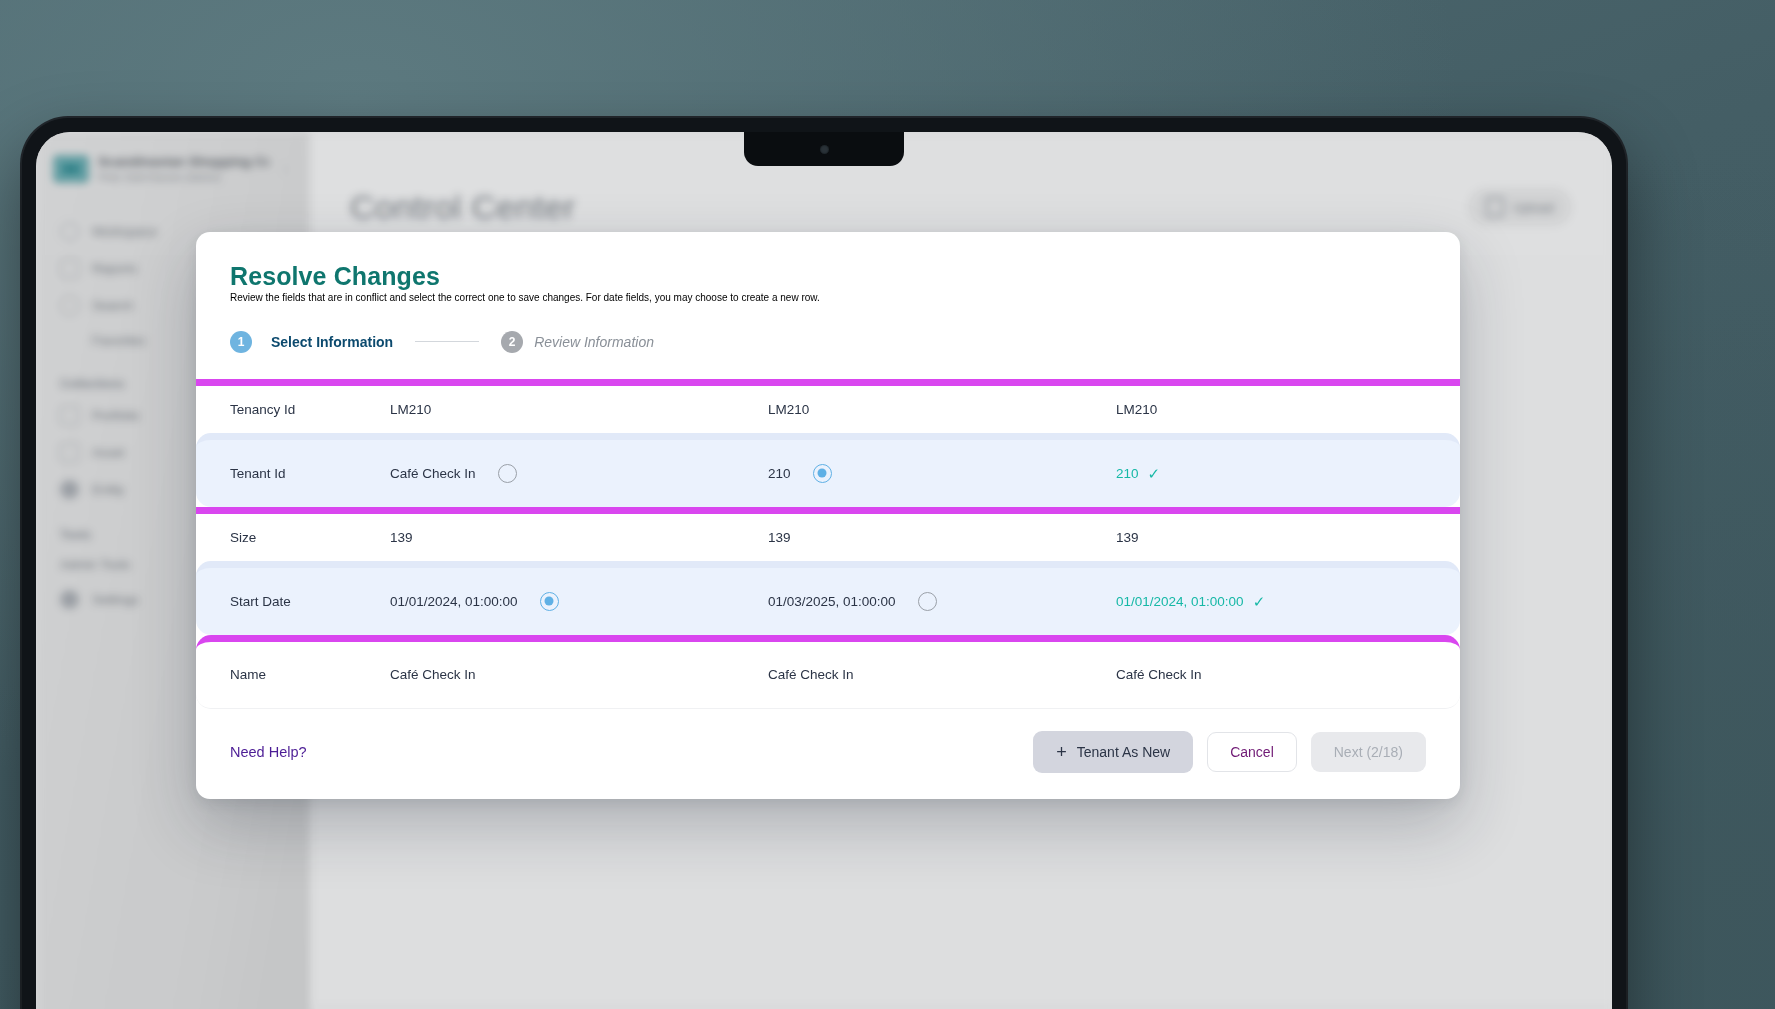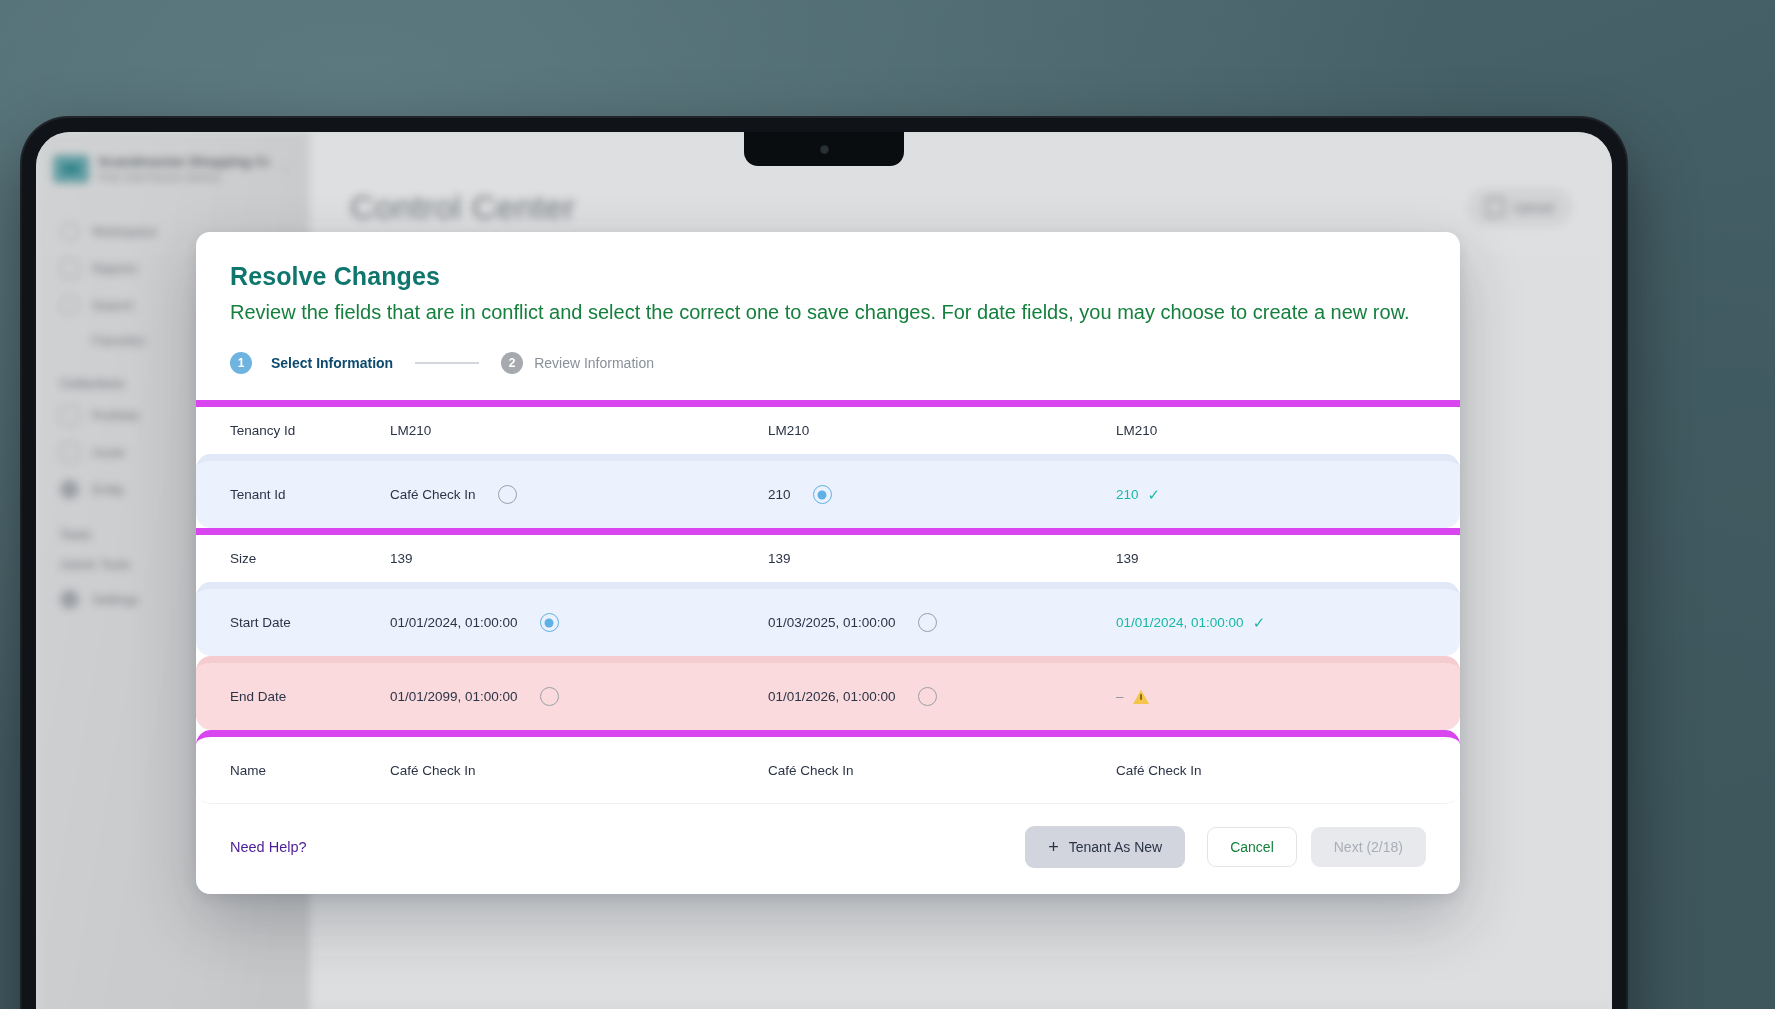--- a/index.html
+++ b/index.html
@@ -139,36 +139,35 @@
     border-radius: 14px;
     box-shadow: 0 26px 64px rgba(25,35,50,.24), 0 4px 14px rgba(25,35,50,.10);
     overflow: hidden;
   }
 
   #modal-head { padding: 30px 34px 0 34px; }
   #modal-title {
     font-size: 25px; font-weight: 700; color: #0f766e; letter-spacing: .1px;
   }
   #modal-sub {
-    margin-top: 8px;
-    font-size: 20px; color: #15803d; line-height: 1.35;
+    font-size: 10px; color: #000000; line-height: 1.35;
   }
 
   #stepper { display: flex; align-items: center; gap: 12px; margin-top: 26px; }
   .step { display: flex; align-items: center; gap: 11px; }
   .step-num {
     width: 22px; height: 22px; border-radius: 50%;
     display: flex; align-items: center; justify-content: center;
     font-size: 12px; color: #fff; font-weight: 600;
   }
   .step-num.active { background: #6fb4e0; }
   .step-num.idle   { background: #a6a9ae; }
   .step-label { font-size: 14px; }
   .step-label.active { color: #0c4a6e; font-weight: 700; margin-left: 8px; }
-  .step-label.idle   { color: #8a9098; }
+  .step-label.idle   { color: #8a9098; font-style: italic; }
   .step-line { width: 64px; height: 1.6px; background: #d3d7dc; margin: 0 10px; }
 
   
   #table { margin-top: 26px; }
   .trow {
     display: flex; align-items: center;
     padding: 0 34px;
     min-height: 54px;
   }
   #thead { min-height: 46px; }
@@ -229,21 +228,21 @@
   .btn {
     font-size: 14px;
     border-radius: 9px;
     padding: 11px 22px;
     display: flex; align-items: center; gap: 10px;
     border: 1px solid transparent;
     white-space: nowrap;
   }
   .btn-import { background: #d3d5de; color: #2b3446; }
   .btn-import .plus { font-size: 18px; line-height: 1; color: #2b3446; font-weight: 400; }
-  .btn-cancel { background: #fff; color: #15803d; border-color: #e2e4e8; margin-left: 8px; }
+  .btn-cancel { background: #fff; color: #701a75; border-color: #e2e4e8; }
   .btn-next { background: #e8e9ec; color: #a9aeb6; }
 </style>
 </head>
 <body>
 
 <div id="scene">
 
   <div id="device">
     <div id="bezel-notch">
       <div id="camera"></div>
@@ -394,35 +393,20 @@
             <div class="c-imported cell-val">
               <span class="cell-text">01/03/2025, 01:00:00</span>
               <span class="radio"></span>
             </div>
             <div class="c-merged merged">
               <span class="merged-text ok">01/01/2024, 01:00:00</span>
               <span class="tick">✓</span>
             </div>
           </div>
 
-          <div class="trow tbody-row warn tall">
-            <div class="cell-text c-field">End Date</div>
-            <div class="c-stored cell-val">
-              <span class="cell-text">01/01/2099, 01:00:00</span>
-              <span class="radio"></span>
-            </div>
-            <div class="c-imported cell-val">
-              <span class="cell-text">01/01/2026, 01:00:00</span>
-              <span class="radio"></span>
-            </div>
-            <div class="c-merged merged">
-              <span class="merged-text dash">–</span>
-              <span class="warn-tri"></span>
-            </div>
-          </div>
 
           <div class="trow tbody-row last tall">
             <div class="cell-text c-field">Name</div>
             <div class="c-stored cell-val">
               <span class="cell-text">Café Check In</span>
             </div>
             <div class="c-imported cell-val">
               <span class="cell-text">Café Check In</span>
             </div>
             <div class="c-merged merged">

